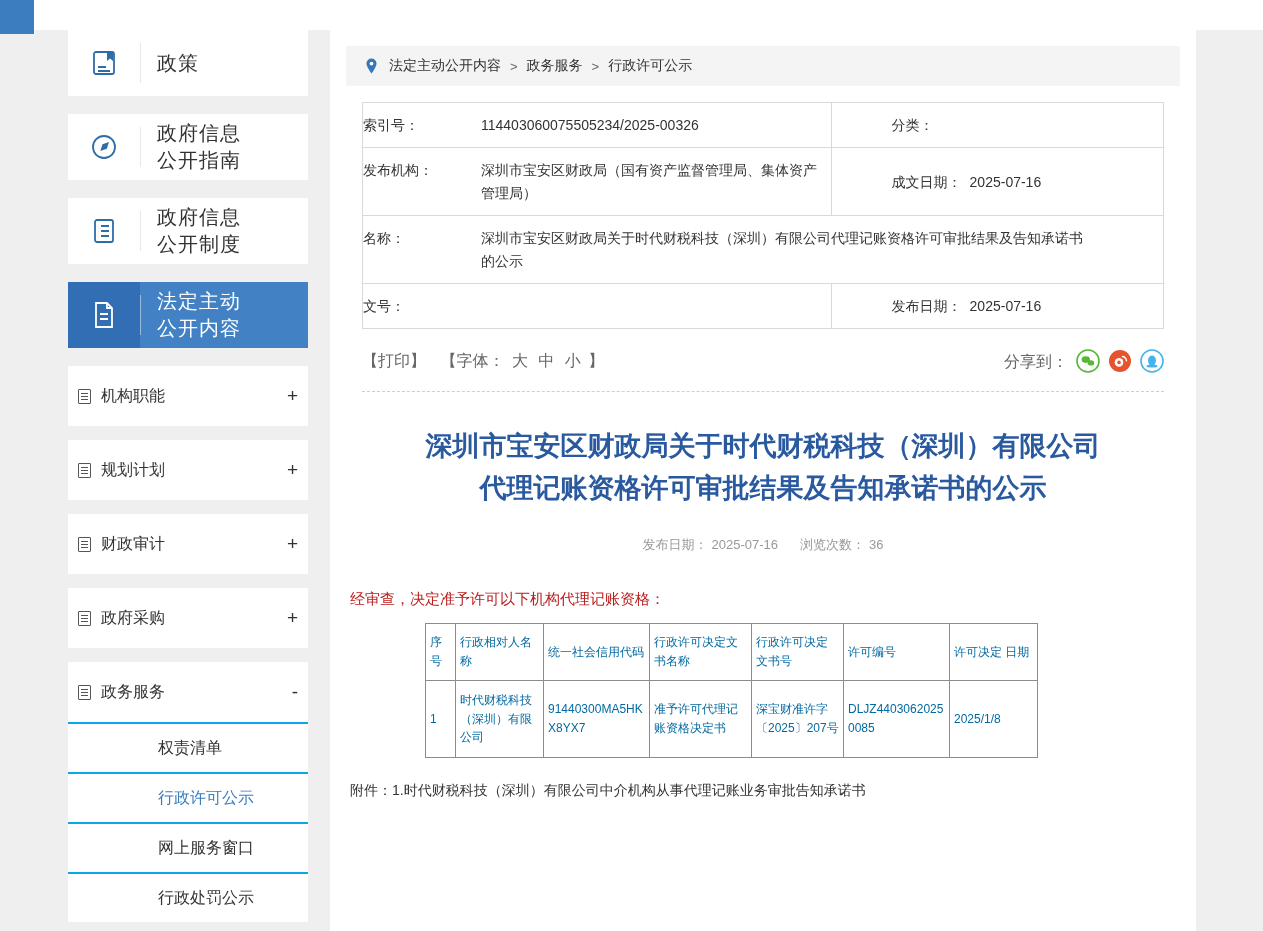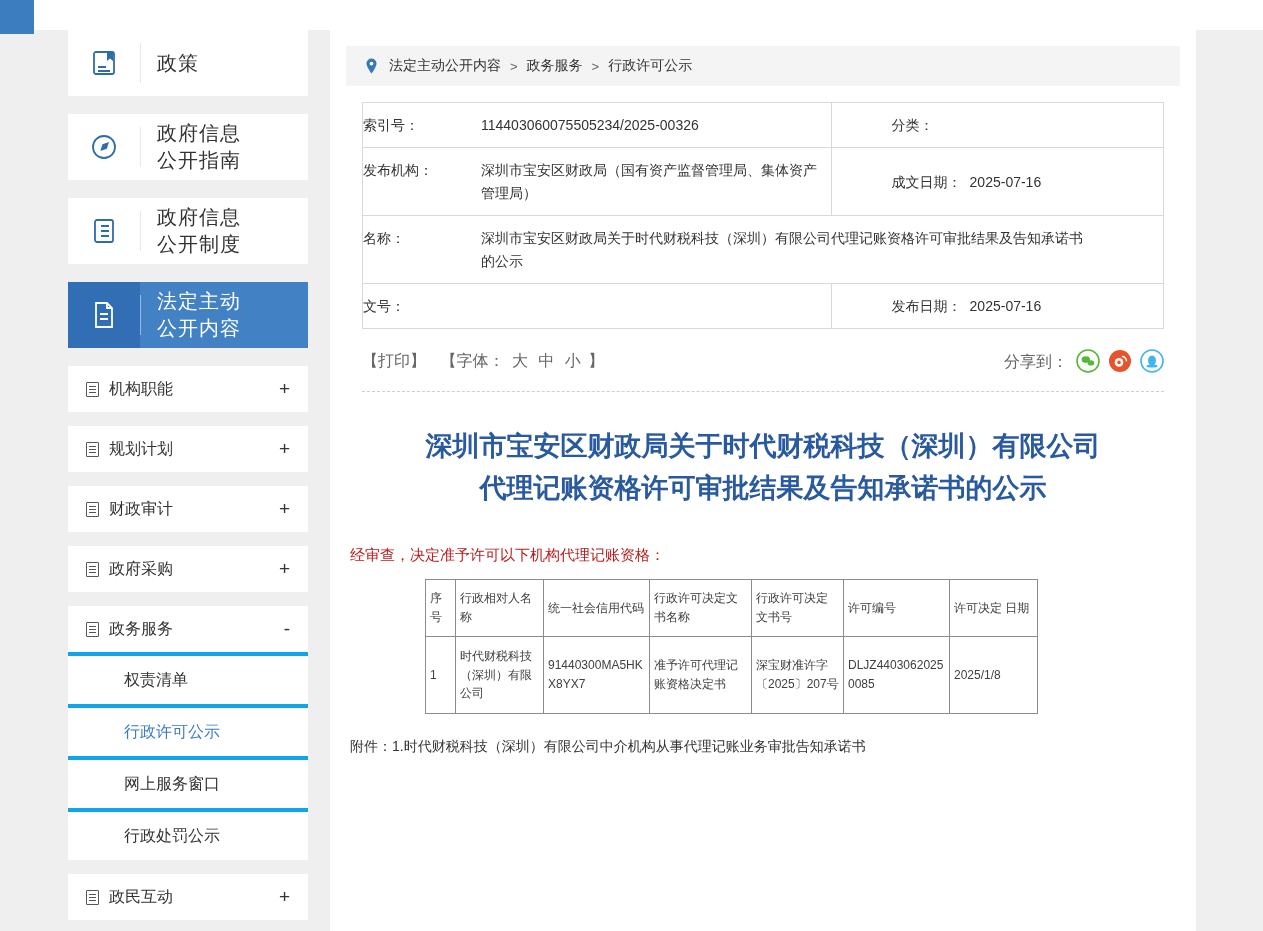--- a/index.html
+++ b/index.html
@@ -19,25 +19,25 @@
   .tc{display:flex;align-items:center;height:66px;background:#fff;margin-bottom:18px;cursor:pointer;}
   .tc-iconzone{width:72px;height:100%;display:flex;align-items:center;justify-content:center;color:#2f6da8;flex:none;}
   .tc-divider{width:1px;height:40px;background:#e8e8e8;flex:none;}
   .tc-label{padding-left:16px;font-size:20px;letter-spacing:1px;color:#333;line-height:1.35;max-width:96px;}
   .tc.active{background:#4181c4;}
   .tc.active .tc-iconzone{background:#316eb4;color:#fff;}
   .tc.active .tc-divider{background:rgba(255,255,255,.45);}
   .tc.active .tc-label{color:#fff;}
 
   .menu-card{background:#fff;margin-bottom:14px;}
-  .menu-row{display:flex;align-items:center;height:46px;padding:0 18px;font-size:16px;color:#333;cursor:pointer;}
+  .menu-row{display:flex;align-items:center;height:60px;padding:0 10px;font-size:16px;color:#333;cursor:pointer;}
   .mi-icon{width:11px;height:13px;border:1px solid #555;border-radius:1px;position:relative;margin-right:10px;flex:none;}
   .mi-icon::before{content:"";position:absolute;left:2px;right:2px;top:3px;height:1px;background:#555;box-shadow:0 3px 0 #555,0 6px 0 #555;}
   .menu-expander{margin-left:auto;font-size:19px;color:#333;}
-  .submenu-item{height:48px;line-height:48px;padding-left:56px;font-size:16px;color:#333;border-top:4px solid #0ea5e9;cursor:pointer;}
+  .submenu-item{height:48px;line-height:48px;padding-left:90px;font-size:16px;color:#333;border-top:2px solid #0ea5e9;cursor:pointer;}
   .submenu-item.active{color:#3a7cc0;}
 
   
   .main-panel{width:866px;min-height:901px;background:#fff;box-sizing:border-box;padding:16px 16px 40px;}
 
   .breadcrumb-bar{background:#f4f4f4;height:40px;display:flex;align-items:center;padding:0 18px;font-size:14px;color:#333;}
   .breadcrumb-bar .pin{display:flex;align-items:center;margin-right:10px;}
   .crumb{cursor:pointer;}
   .crumb-sep{color:#666;margin:0 9px;font-size:13px;}
 
@@ -61,21 +61,21 @@
 
   .dashed-sep{margin:18px 16px 0;border-top:1px dashed #cfcfcf;height:0;}
 
   .article-title{max-width:700px;margin:34px auto 0;text-align:center;font-size:27px;font-weight:bold;color:#29599e;line-height:1.55;}
   .pub-info{margin-top:26px;text-align:center;font-size:13px;color:#999;}
   .pub-info span{margin:0 2px;}
   .pub-gap{display:inline-block;width:14px;}
 
   .intro-text{margin:36px 0 14px 4px;font-size:15px;color:#b91c1c;}
 
-  table.license{border-collapse:collapse;font-size:12px;color:#404040;margin:0 0 0 79px;table-layout:fixed;width:612px;word-break:break-all;}
+  table.license{border-collapse:collapse;font-size:12px;color:#0369a1;margin:0 0 0 79px;table-layout:fixed;width:612px;word-break:break-all;}
   table.license th,table.license td{border:1px solid #8c8c8c;padding:4px 4px;font-weight:normal;text-align:left;vertical-align:middle;line-height:1.55;}
   table.license th{height:48px;}
   table.license td{height:68px;}
 
   .attachment-line{margin:24px 0 0 4px;font-size:14px;color:#333;}
 </style>
 </head>
 <body>
 
 <div class="top-strip"></div>
@@ -290,20 +290,23 @@
             <ellipse cx="12" cy="17" rx="5.6" ry="1.6" fill="#45b4e9"></ellipse>
           </svg>
         </span>
       </div>
     </div>
 
     <div class="dashed-sep"></div>
 
     <div class="article-title">深圳市宝安区财政局关于时代财税科技（深圳）有限公司代理记账资格许可审批结果及告知承诺书的公示</div>
 
+    <div class="pub-info">
+      <span>发布日期：</span><span>2025-07-16</span><span class="pub-gap"></span><span>浏览次数：</span><span>36</span>
+    </div>
 
     <div class="intro-text">经审查，决定准予许可以下机构代理记账资格：</div>
 
     <table class="license">
       <colgroup>
         <col style="width:30px">
           <col style="width:88px">
           <col style="width:106px">
           <col style="width:102px">
           <col style="width:92px">

